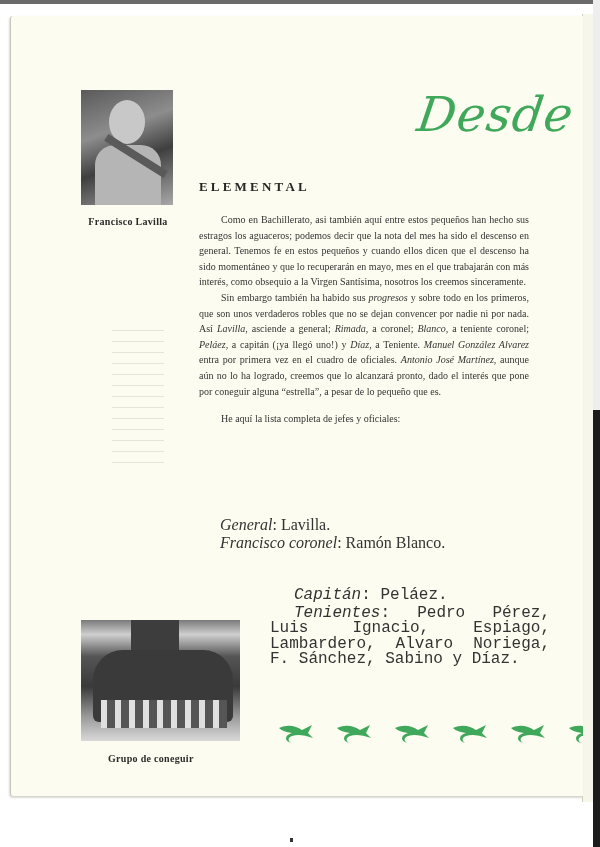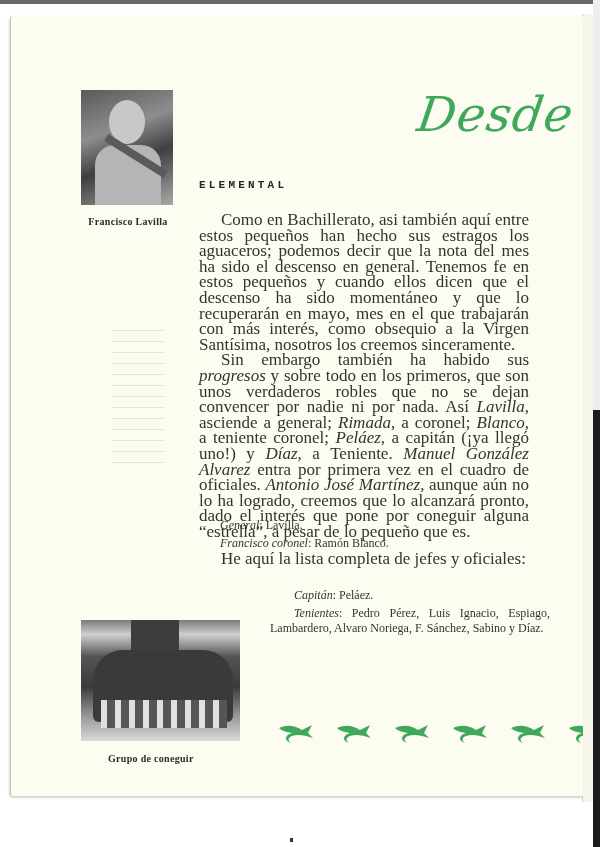--- a/index.html
+++ b/index.html
@@ -42,34 +42,34 @@
   .photo2 .door { position:absolute; left:50px; top:0; width:48px; height:34px; background:#3d3d3d; }
   .photo2 .crowd { position:absolute; left:12px; top:30px; width:140px; height:72px; border-radius:30px 30px 6px 6px; background:#3a3a3a; }
   .photo2 .legs { position:absolute; left:20px; top:80px; width:126px; height:28px; background:repeating-linear-gradient(90deg,#e0e0e0 0 6px,#555 6px 14px); }
   .caption {
     position:absolute; font-size:10px; font-weight:bold; color:#2a2a2a; letter-spacing:0.3px;
   }
   .cap1 { left:82px; top:216px; width:92px; text-align:center; }
   .cap2 { left:108px; top:753px; }
   .section-heading {
     position:absolute; left:199px; top:179px;
-    font-family:Liberation Mono, monospace; font-weight:bold;
-    font-size:11px; letter-spacing:3.2px; color:#262626;
+    font-family:Liberation Serif, serif; font-weight:bold;
+    font-size:13px; letter-spacing:3.2px; color:#262626;
   }
   .body-text {
     position:absolute; left:199px; top:212px; width:330px;
-    font-size:17px; line-height:15.6px; color:#333;
+    font-size:10px; line-height:15.6px; color:#333;
     text-align:justify; hyphens:manual;
   }
   .body-text p { margin:0; text-indent:22px; }
   .body-text em { font-style:italic; }
-  .list { position:absolute; font-size:12px; line-height:18px; color:#333; }
+  .list { position:absolute; font-size:16px; line-height:18px; color:#333; }
   .list em { font-style:italic; }
   .list-a { left:220px; top:516px; }
-  .list-b { left:270px; top:588px; width:280px; line-height:15.6px; text-align:justify; }
+  .list-b { left:270px; top:588px; width:280px; line-height:15.6px; text-align:justify;font-family:Liberation Mono, monospace; }
   .list-b .row { text-indent:24px; margin-bottom:7px; }
   .list-b .row:first-child { text-indent:24px; margin-bottom:2px; }
   .ornaments { position:absolute; left:278px; top:722px; width:305px; height:24px; display:flex; gap:22px; overflow:hidden; }
   .orn { width:36px; height:22px; flex:0 0 auto; }
   .marg { position:absolute; left:112px; top:330px; width:52px; height:140px;
     background:repeating-linear-gradient(180deg, rgba(160,160,150,0.25) 0 1px, transparent 1px 11px); }
   .speck { position:absolute; left:290px; top:838px; width:3px; height:4px; background:#333; }
 </style>
 </head>
 <body>

